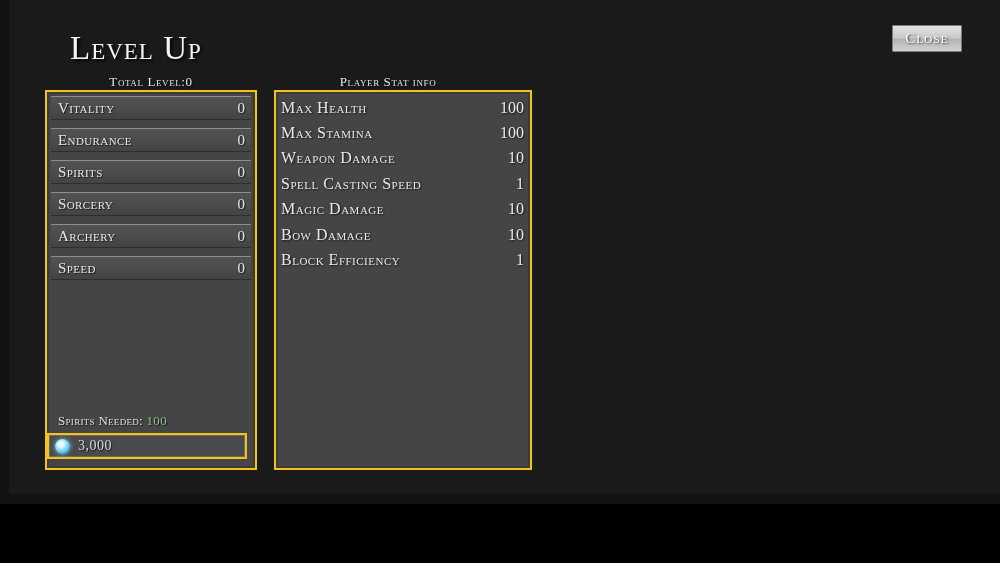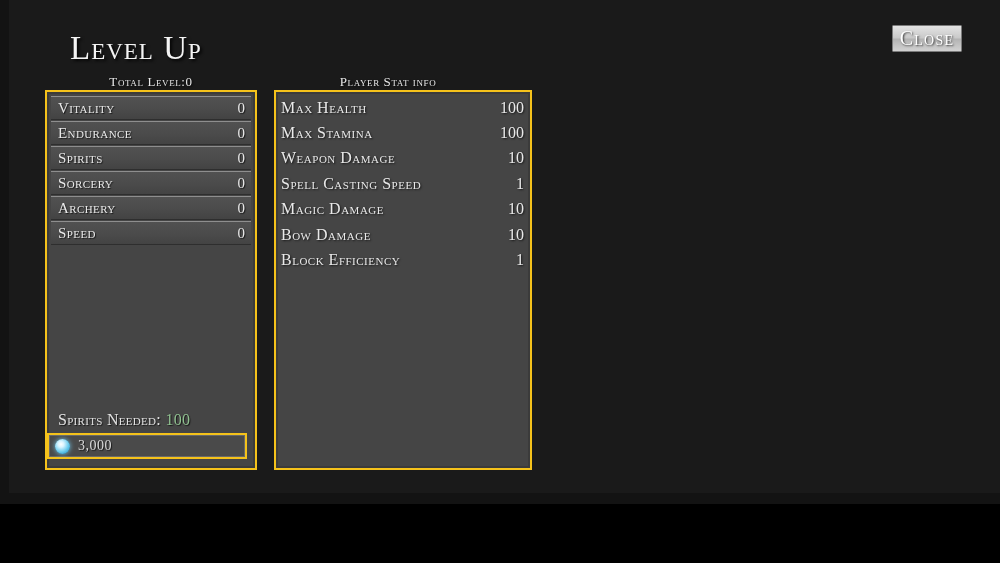--- a/index.html
+++ b/index.html
@@ -51,21 +51,21 @@
     top: 25px;
     width: 70px;
     height: 27px;
     display: flex;
     align-items: center;
     justify-content: center;
     background: linear-gradient(180deg, #e3e3e3 0%, #c9c9c9 48%, #b3b3b3 52%, #d2d2d2 100%);
     border: 1px solid #7b7b7b;
     border-radius: 1px;
     color: #ffffff;
-    font-size: 20px;
+    font-size: 15px;
     font-variant: small-caps;
     letter-spacing: 1.2px;
     text-shadow: 1px 1px 2px rgba(0,0,0,0.75);
     cursor: pointer;
     box-sizing: border-box;
   }
 
   
   .col-header {
     position: absolute;
@@ -104,21 +104,21 @@
   
   #stat-list {
     position: absolute;
     left: 4px;
     top: 4px;
     right: 4px;
   }
   .stat-row {
     position: relative;
     height: 24px;
-    margin-bottom: 1px;
+    margin-bottom: 8px;
     background: linear-gradient(180deg, #515151 0%, #4b4b4b 55%, #434343 100%);
     border-top: 1px solid #8e8e8e;
     border-bottom: 1px solid #2e2e2e;
     display: flex;
     align-items: center;
     padding: 0 6px 0 7px;
     box-sizing: border-box;
     cursor: pointer;
   }
   .stat-label {
@@ -134,21 +134,21 @@
     font-size: 15px;
     color: #e9e9e9;
     text-shadow: 1px 1px 1px rgba(0,0,0,0.7);
   }
 
   
   #spirits-needed {
     position: absolute;
     left: 11px;
     bottom: 39px;
-    font-size: 16px;
+    font-size: 13px;
     font-variant: small-caps;
     letter-spacing: 0.3px;
     color: #e2e2e2;
     text-shadow: 1px 1px 1px rgba(0,0,0,0.7);
     white-space: nowrap;
   }
   #spirits-needed-value { color: #8fbf8f; }
 
   #currency-box {
     position: absolute;

